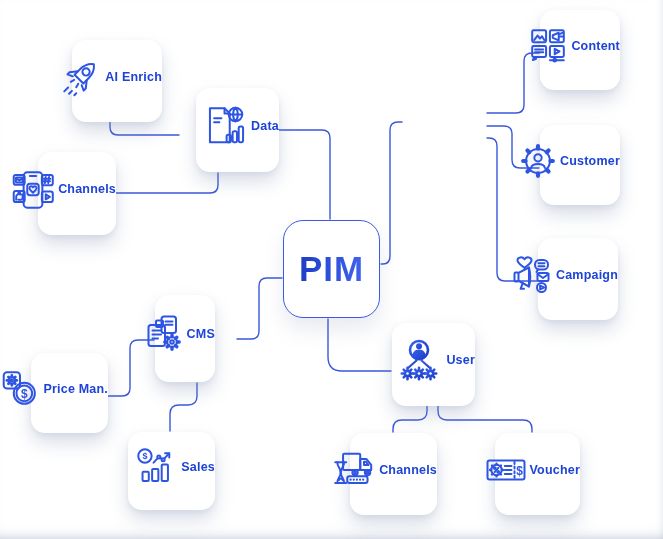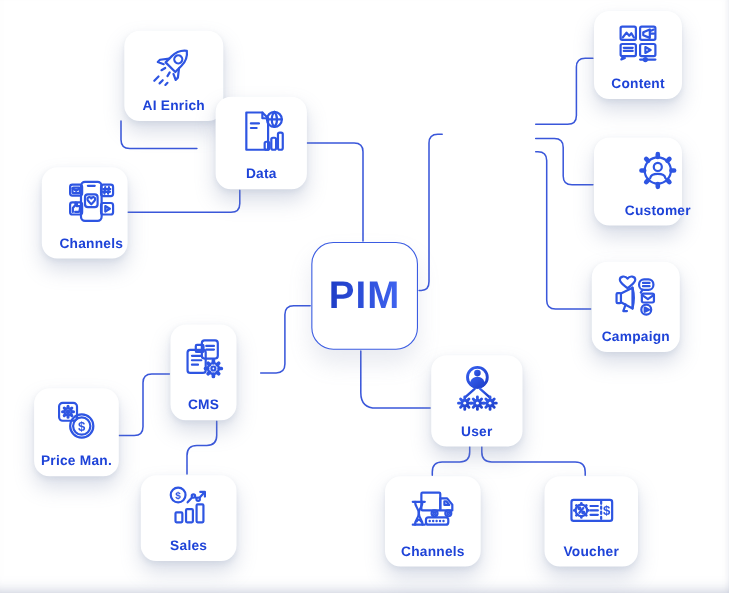--- a/index.html
+++ b/index.html
@@ -6,21 +6,21 @@
   .canvas{
     position:relative;width:663px;height:539px;background:#ffffff;overflow:hidden;
     font-family:"Liberation Sans", sans-serif;
     box-shadow: inset 0 -12px 14px -13px rgba(120,132,165,.55), inset -6px 0 8px -8px rgba(120,132,165,.35);
   }
   .wires{position:absolute;left:0;top:0;width:663px;height:539px;pointer-events:none;}
   .wires path{fill:none;stroke:#3a57da;stroke-width:1.4;stroke-linecap:round;}
   .card{
     position:absolute;background:#ffffff;border-radius:14px;
     box-shadow:0 10px 18px rgba(131,146,180,0.30), 0 2px 5px rgba(131,146,180,0.14);
-    display:flex;flex-direction:column;align-items:center;justify-content:flex-end;
+    display:flex;flex-direction:row;align-items:center;justify-content:flex-end;
     padding-bottom:8px;box-sizing:border-box;
   }
   .card .icon{flex:1 1 auto;display:flex;align-items:center;justify-content:center;width:100%;}
   .card .lbl{
     font-size:12.5px;font-weight:700;color:#1e43d8;letter-spacing:.2px;line-height:1;
     white-space:nowrap;
   }
   .pim{
     position:absolute;left:283px;top:220px;width:97px;height:98px;background:#fff;
     border:1.6px solid #3b5ce2;border-radius:20px;box-sizing:border-box;
@@ -54,21 +54,21 @@
     <path d="M438 406 V411 Q438 420 447 420 H523 Q532 420 532 429 V432"></path>
     <path d="M487 113 H516 Q524 113 524 105 V61 Q524 53 532 53 H539"></path>
     <path d="M487 126 H504 Q512 126 512 134 V160 Q512 168 520 168 H539"></path>
     <path d="M487 138 H489 Q497 138 497 146 V273 Q497 281 505 281 H537"></path>
   </svg>
 
   <div class="pim">
     <span class="pim-txt">PIM</span>
   </div>
 
-  <div class="card" style="left:72px;top:28px;width:90px;height:82px;margin-left:41px;">
+  <div class="card" style="left:72px;top:40px;width:90px;height:82px;">
     <div class="icon">
       <svg class="ic" viewBox="0 0 48 48" width="46" height="46">
         <g class="st" transform="rotate(45 24 23)">
           <path d="M24 5.5 C28.5 9 30.5 14.5 30.5 19.5 V27.5 H17.5 V19.5 C17.5 14.5 19.5 9 24 5.5 Z"></path>
           <circle cx="24" cy="17" r="3.8"></circle>
           <path d="M17.5 22.5 L12 29.5 V32.5 L17.5 30"></path>
           <path d="M30.5 22.5 L36 29.5 V32.5 L30.5 30"></path>
           <path d="M21 31.5 L20 35.5 M27 31.5 L28 35.5"></path>
         </g>
         <path class="st" d="M9.5 35 L5.5 39 M13.5 38.5 L10.5 41.5 M18 41 L16 43"></path>

